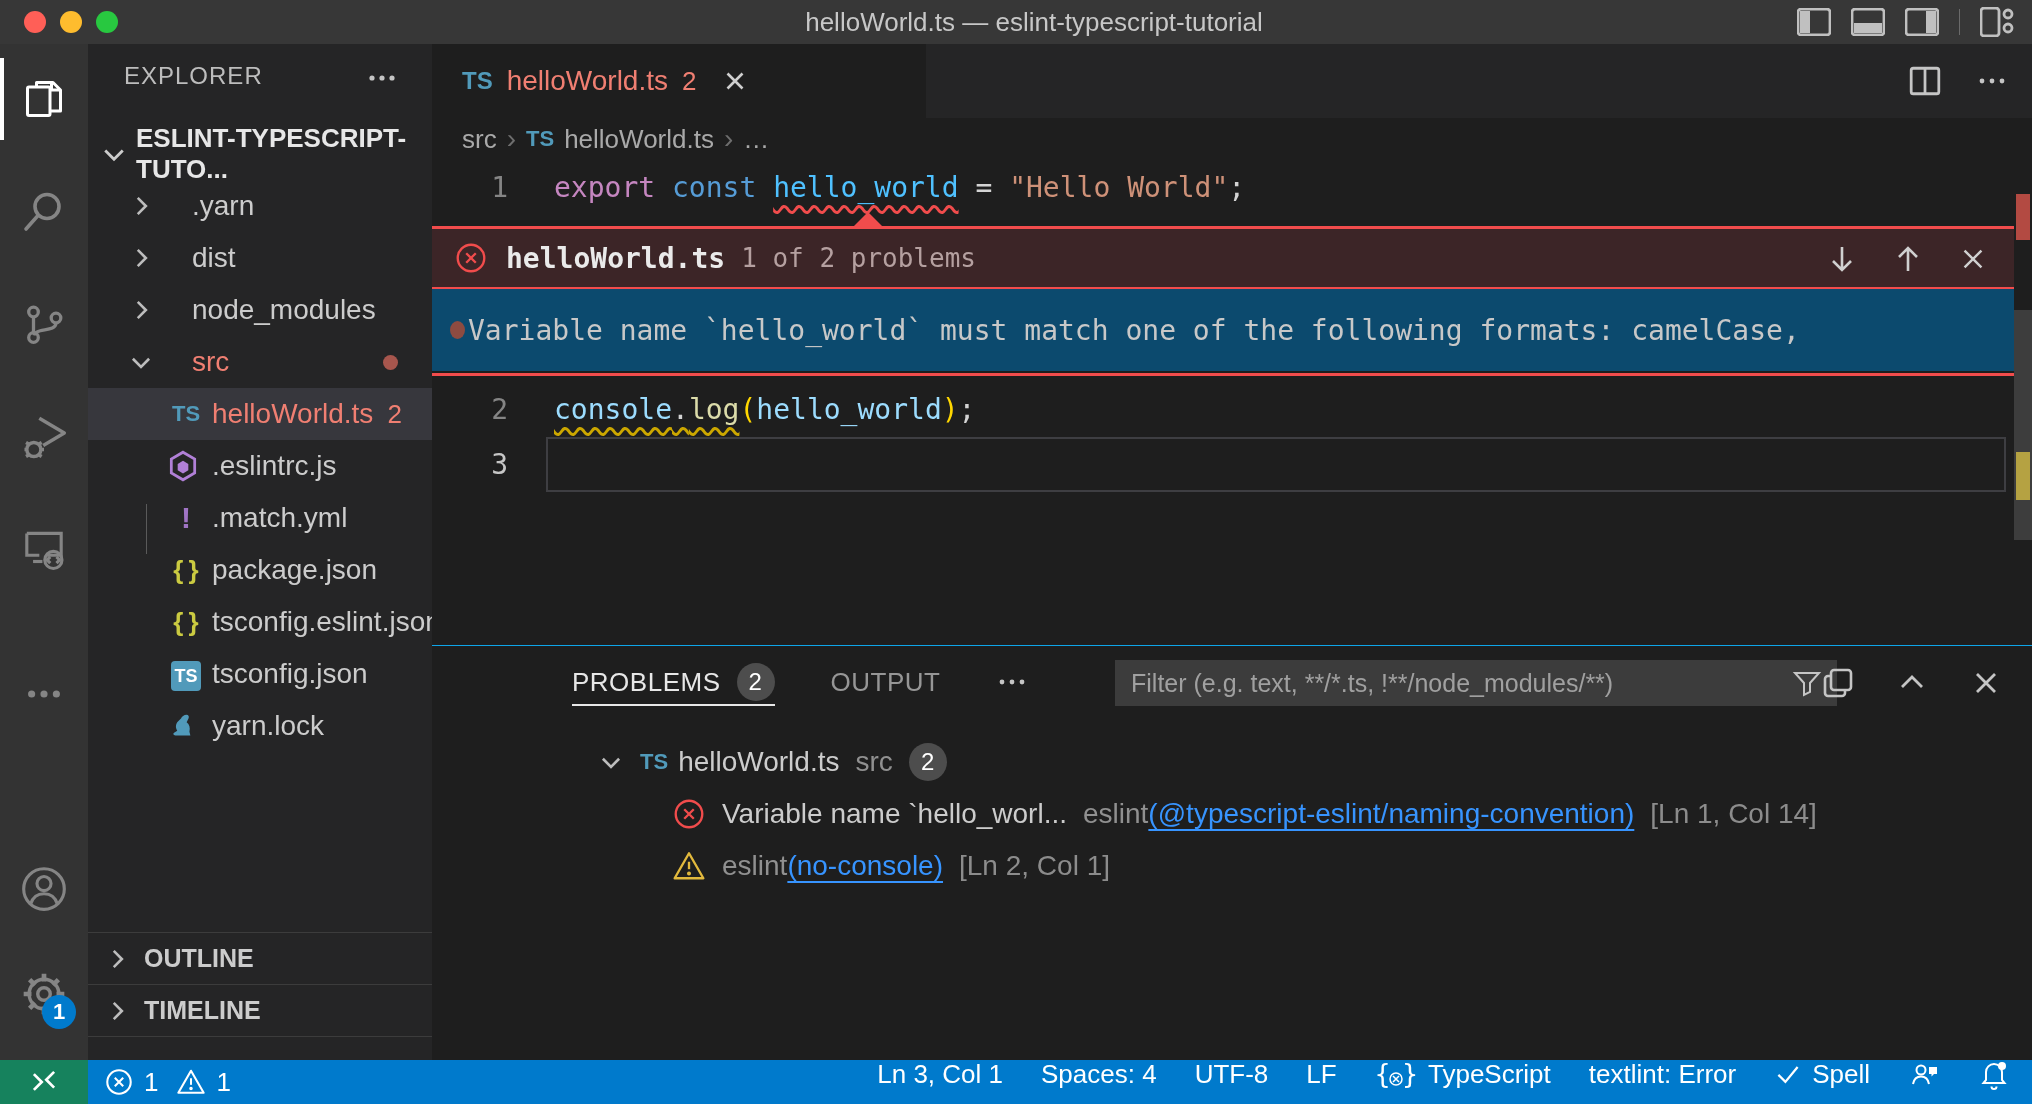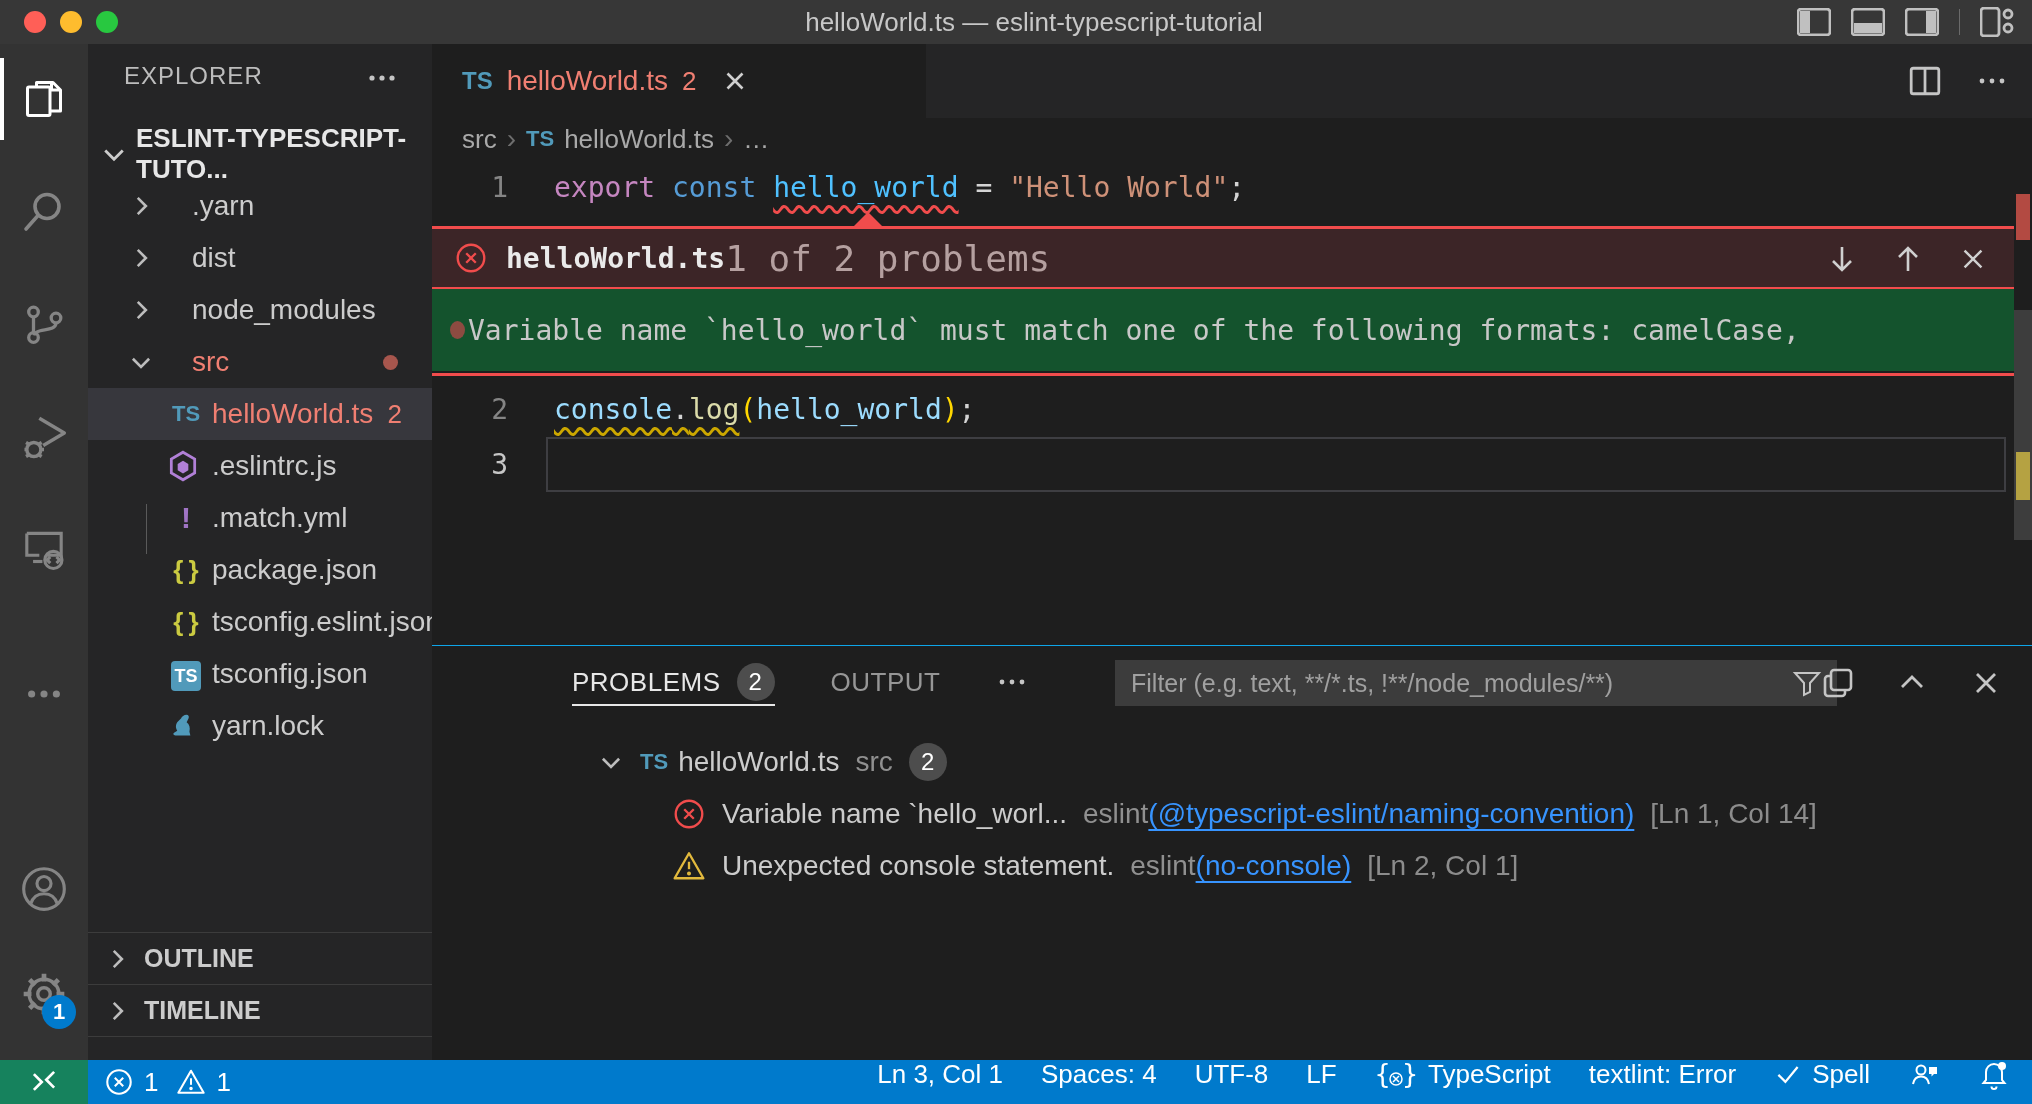--- a/index.html
+++ b/index.html
@@ -74,23 +74,23 @@
   .tok-str{ color:#ce9178; } .tok-prop{ color:#9cdcfe; } .tok-fn{ color:#dcdcaa; } .tok-brk{ color:#ffd700; }
   .sq-err { text-decoration:underline wavy #f14c4c 2.5px; text-underline-offset:8px; text-decoration-skip-ink:none; }
   .sq-warn { text-decoration:underline wavy #cca700 2.5px; text-underline-offset:8px; text-decoration-skip-ink:none; }
   .curline { position:absolute; left:114px; right:26px; top:277px; height:55px; border:2px solid #3e3e42; }
 
   .peek { position:absolute; left:0; right:18px; top:66px; height:150px; border-top:3px solid #f14c4c; border-bottom:3px solid #f14c4c; }
   .peek-arrow { position:absolute; left:420px; top:52px; width:0; height:0;
                 border-left:16px solid transparent; border-right:16px solid transparent; border-bottom:16px solid #f14c4c; }
   .peek-header { position:relative; height:60px; background:#3c2527; border-bottom:2px solid #f14c4c; display:flex; align-items:center; }
   .peek-header .ttl { margin-left:18px; font-size:28px; font-weight:bold; color:#eaeaea; }
-  .peek-header .meta { margin-left:0; font-size:36px; color:#b5a0a0; }
+  .peek-header .meta { margin-left:16px; font-size:26px; color:#b5a0a0; }
   .peek-actions { position:absolute; right:26px; top:0; height:60px; display:flex; align-items:center; gap:34px; color:#d0d0d0; }
-  .peek-body { position:relative; height:82px; background:#14532d; }
+  .peek-body { position:relative; height:82px; background:#0c4a6e; }
   .peek-msg { position:absolute; left:36px; top:50%; transform:translateY(-50%); font-family:"DejaVu Sans Mono",monospace;
               font-size:28px; color:#c8c8c8; white-space:nowrap; }
   .peek-dot { position:absolute; left:18px; top:50%; transform:translateY(-50%); width:15px; height:18px; border-radius:50%; background:#8d4b41; }
 
   .scrollmarks { position:absolute; right:0; top:0; width:18px; height:485px; }
   .sm-slider { position:absolute; right:0; top:150px; width:18px; height:230px; background:rgba(121,121,121,0.35); }
   .sm-red { position:absolute; right:2px; top:34px; width:14px; height:46px; background:#b34a42; }
   .sm-yel { position:absolute; right:2px; top:292px; width:14px; height:48px; background:#b5a242; }
 
   
@@ -496,21 +496,20 @@
       </div>
 
       <div class="prow" style="top:194px">
         <span style="margin-left:240px" class="g16">
             <svg width="34" height="34" viewBox="0 0 32 32" fill="none" stroke="#e2b93d" stroke-width="2.2" stroke-linejoin="round">
               <path d="M16 4 L29.5 27.5 H2.5 Z"></path>
               <path d="M16 12 V19"></path>
               <circle cx="16" cy="23" r="0.8" fill="#e2b93d"></circle>
             </svg>
           </span>
-        <span class="g16">Unexpected console statement.</span>
         <span class="sec">eslint</span>
         <span class="plink g16">(no-console)</span>
         <span class="dim">[Ln 2, Col 1]</span>
       </div>
     </div>
   </div>
 
   <div class="statusbar">
     <div class="remote">
       <svg width="36" height="36" viewBox="0 0 32 32" fill="none" stroke="#ffffff" stroke-width="2.4">

